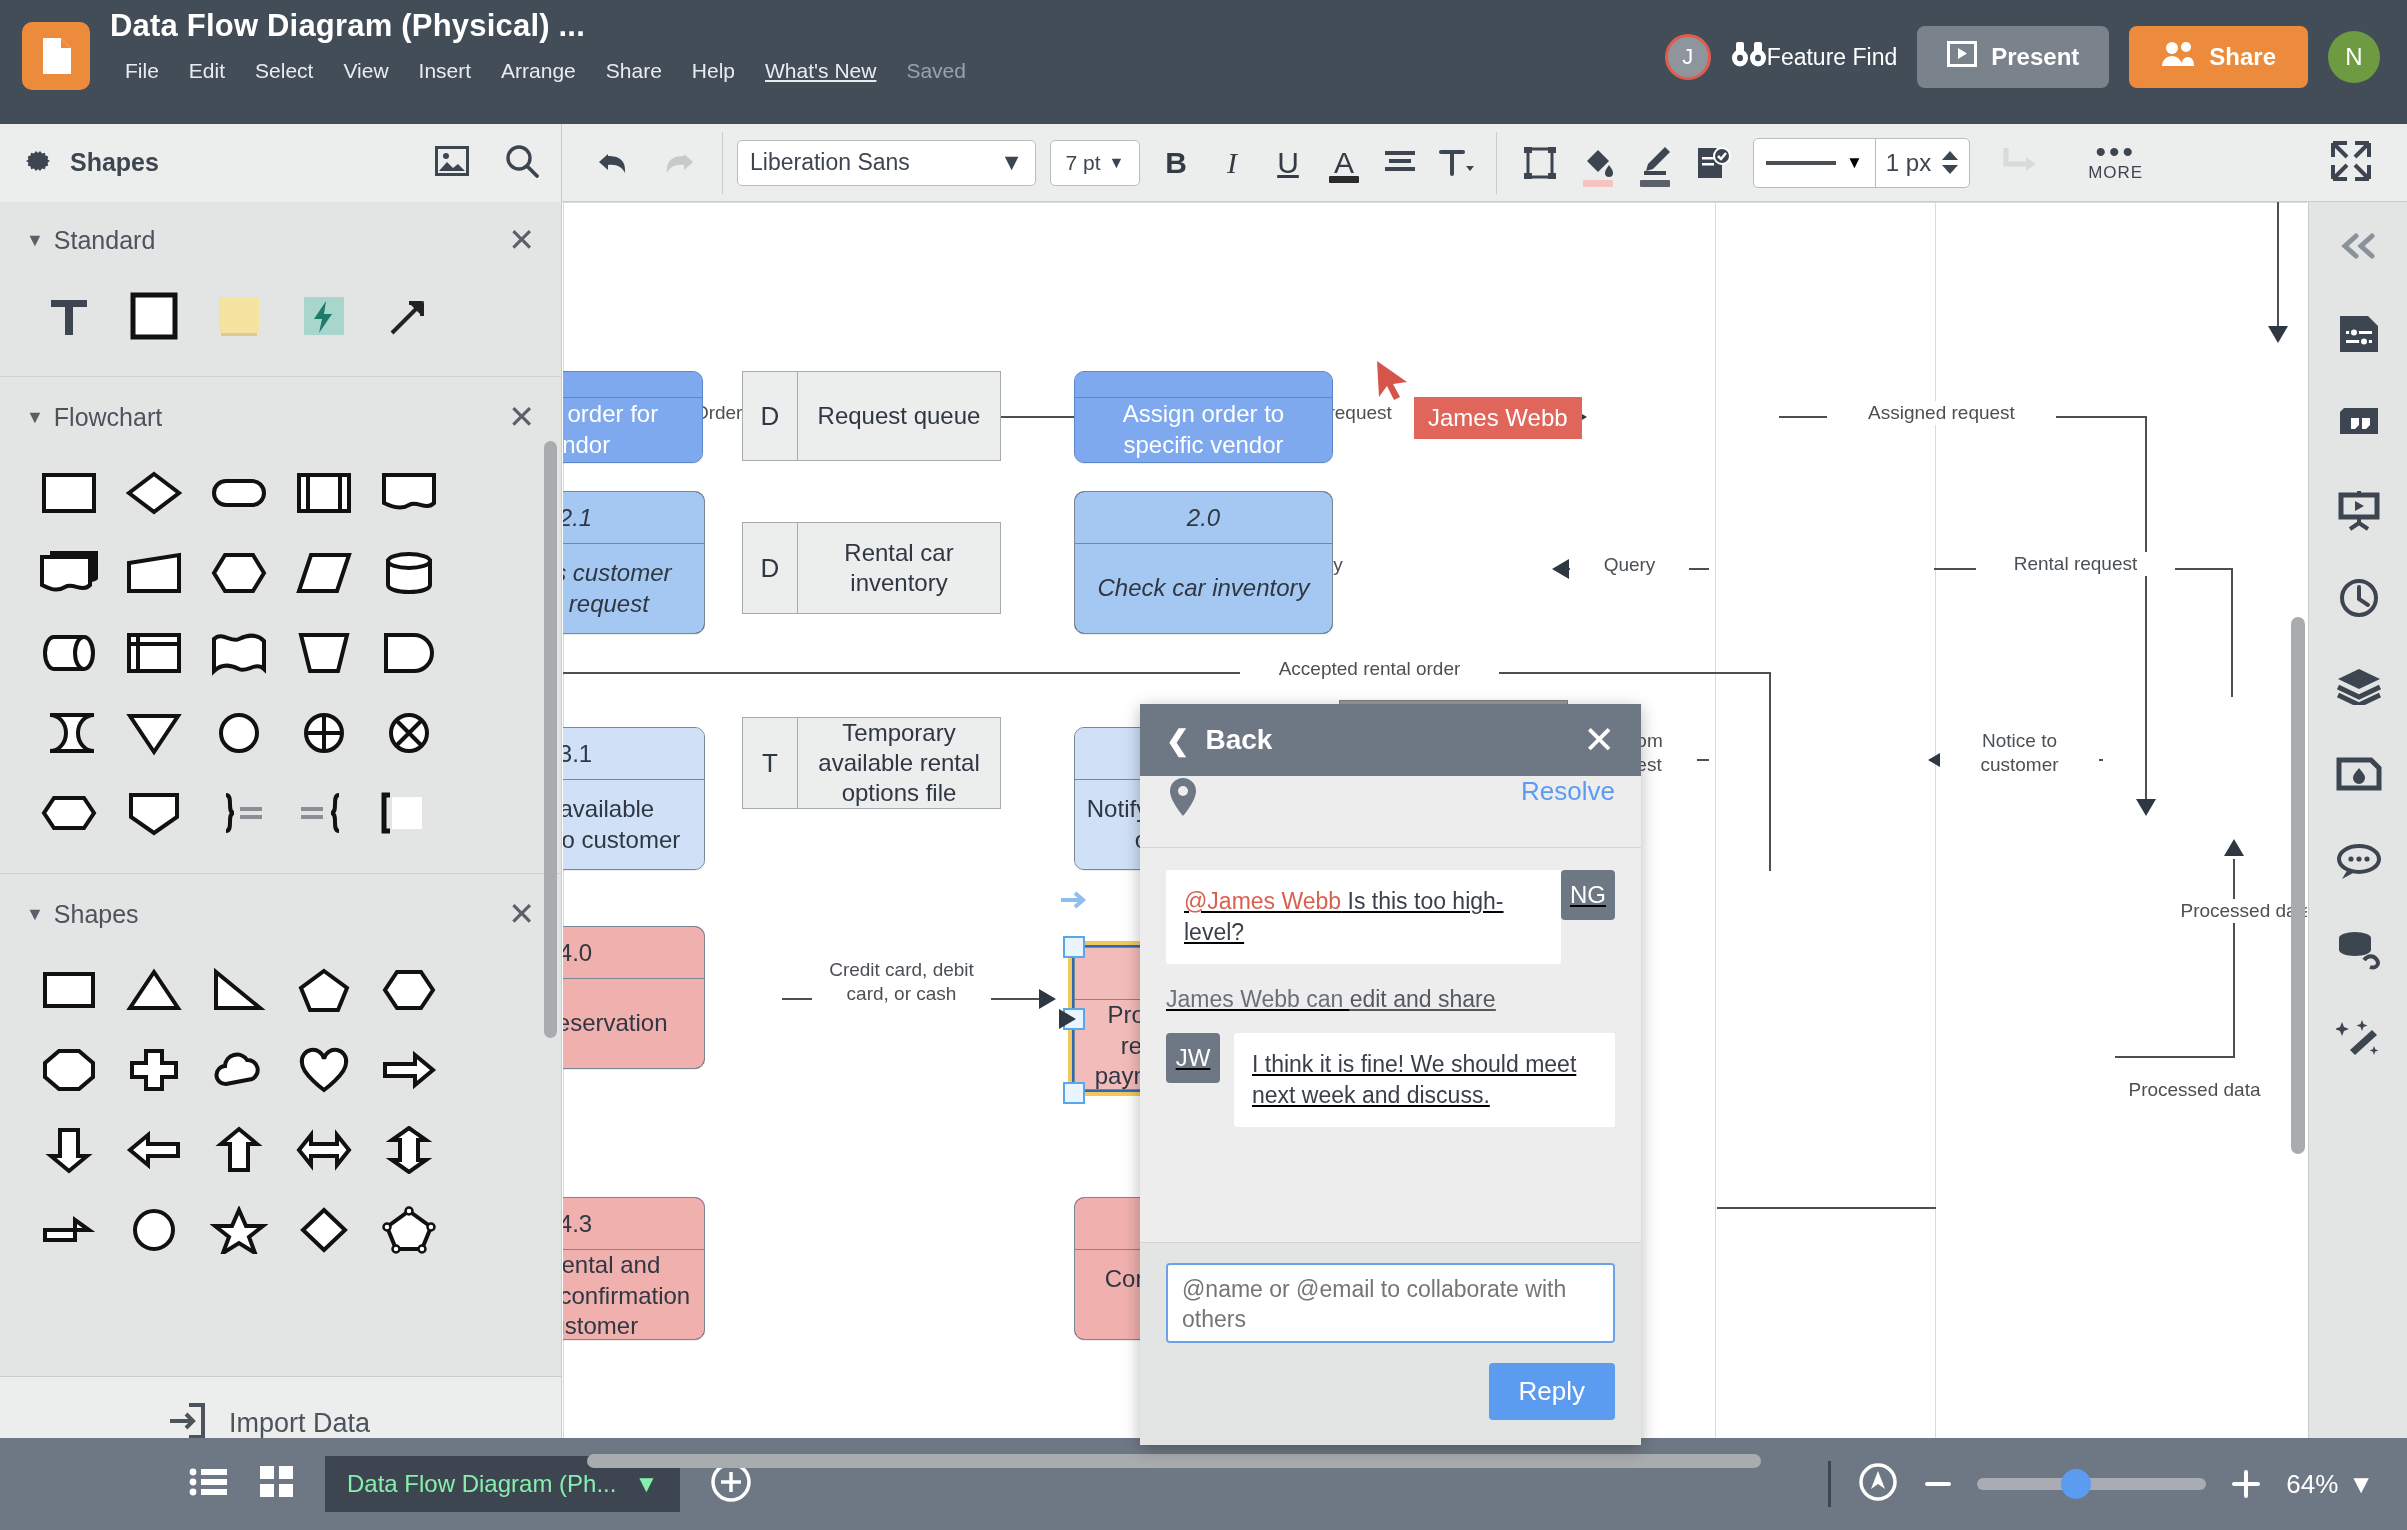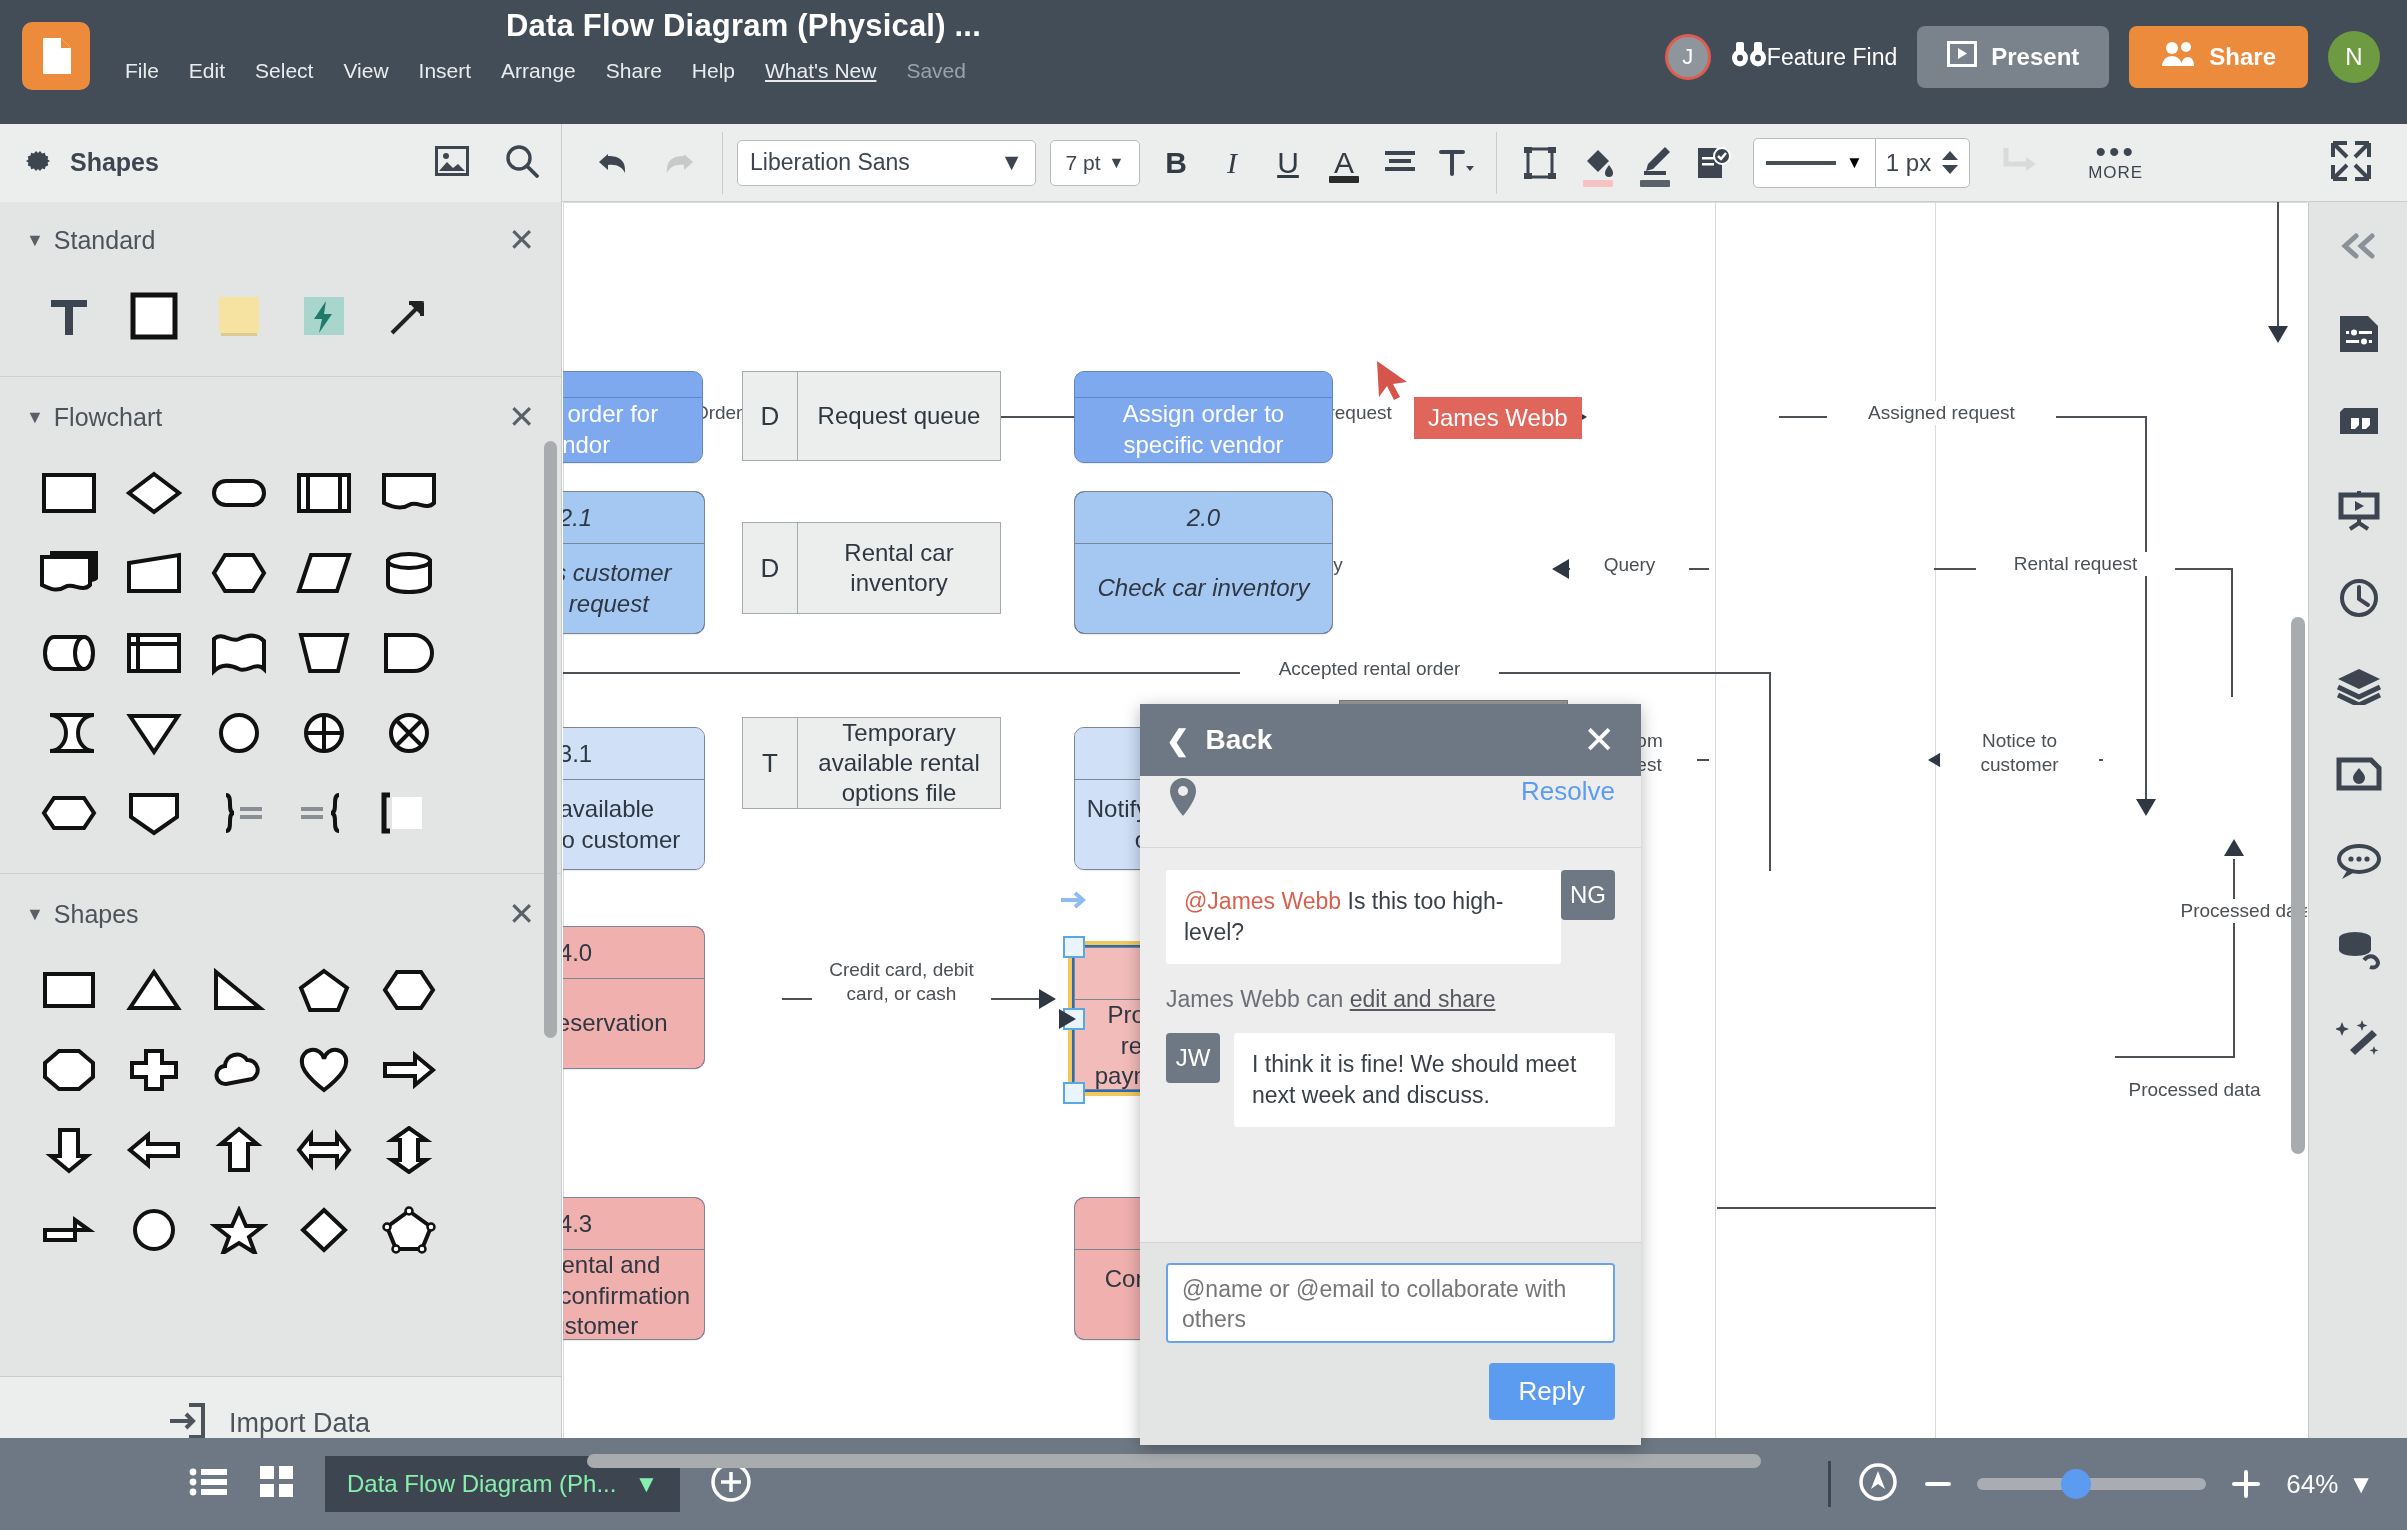--- a/index.html
+++ b/index.html
@@ -13,21 +13,21 @@
   
   .topbar {
     position: absolute; left: 0; top: 0; width: 2408px; height: 124px;
     background: #434d58; display: flex; align-items: flex-start;
   }
   .app-logo {
     width: 68px; height: 68px; margin: 22px 0 0 22px; border-radius: 10px;
     background: #ec8b3c; display: flex; align-items: center; justify-content: center; flex: none;
   }
   .app-logo svg { display:block; }
-  .title-block { margin-left: 20px; margin-top: 8px; text-align: right; }
+  .title-block { margin-left: 20px; margin-top: 8px; }
   .doc-title {
     color: #fff; font-size: 31px; font-weight: bold; letter-spacing: 0.2px;
     white-space: nowrap;
   }
   .menubar { display: flex; gap: 0; margin-top: 11px; }
   .menu-item {
     color: #e9ecef; font-size: 21px; padding: 4px 15px; cursor: default;
     white-space: nowrap;
   }
   .menu-item.whatsnew { text-decoration: underline; }
@@ -235,21 +235,21 @@
   }
   .cp-head .back {
     color: #fff; font-size: 28px; font-weight: bold; display: flex; align-items: center; gap: 16px;
   }
   .cp-head .close { margin-left: auto; color: #fff; font-size: 38px; line-height: 1; }
   .cp-sub {
     height: 72px; display: flex; align-items: flex-start; padding: 0 26px;
     border-bottom: 1px solid #d6d7d8; background: #ededed;
   }
   .cp-sub .resolve { margin-left: auto; color: #5b9bf0; font-size: 26px; }
-  .cp-body { padding: 22px 26px 10px 26px; height: 461px; }
+  .cp-body { padding: 22px 26px 10px 26px; height: 461px; text-decoration: underline; }
   .bubble-row { display: flex; align-items: flex-start; }
   .bubble {
     background: #fff; border-radius: 3px; padding: 16px 18px; font-size: 23px;
     color: #3a4048; line-height: 1.35; flex: 1;
   }
   .bubble .mention { color: #d8604f; }
   .av-sq {
     width: 54px; height: 50px; background: #6e7884; color: #fff; font-size: 24px;
     display: flex; align-items: center; justify-content: center; border-radius: 4px; flex: none;
   }

